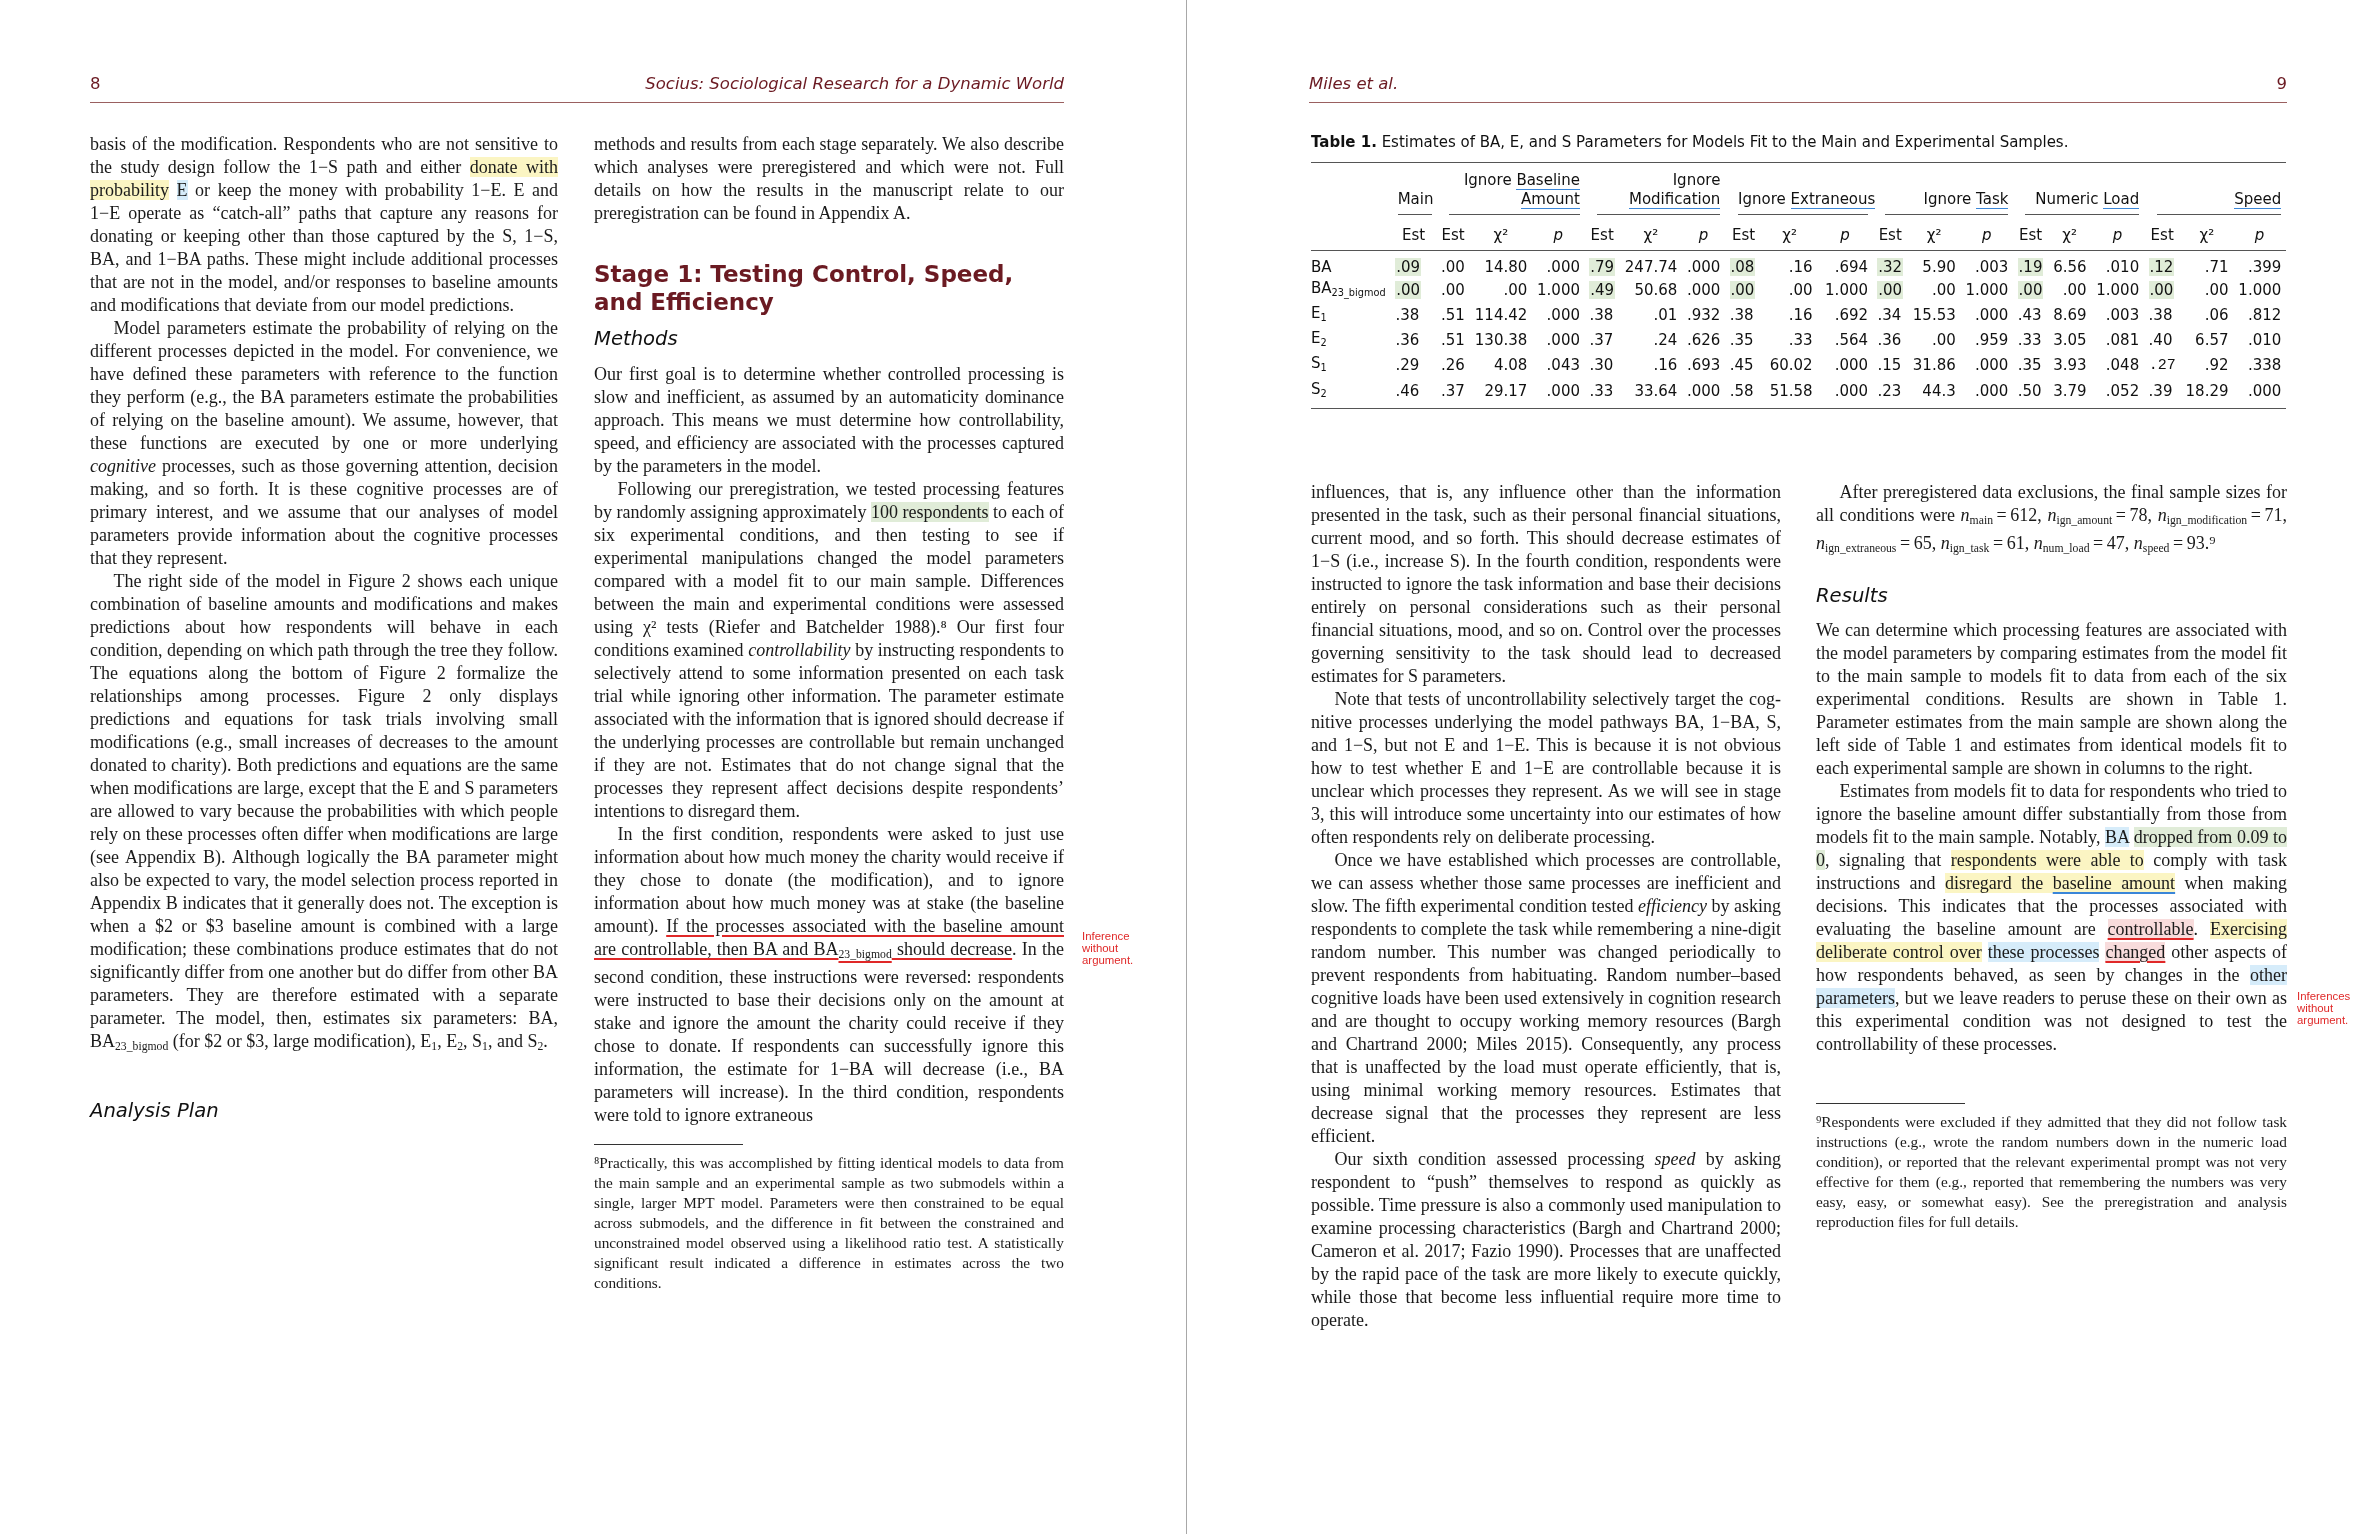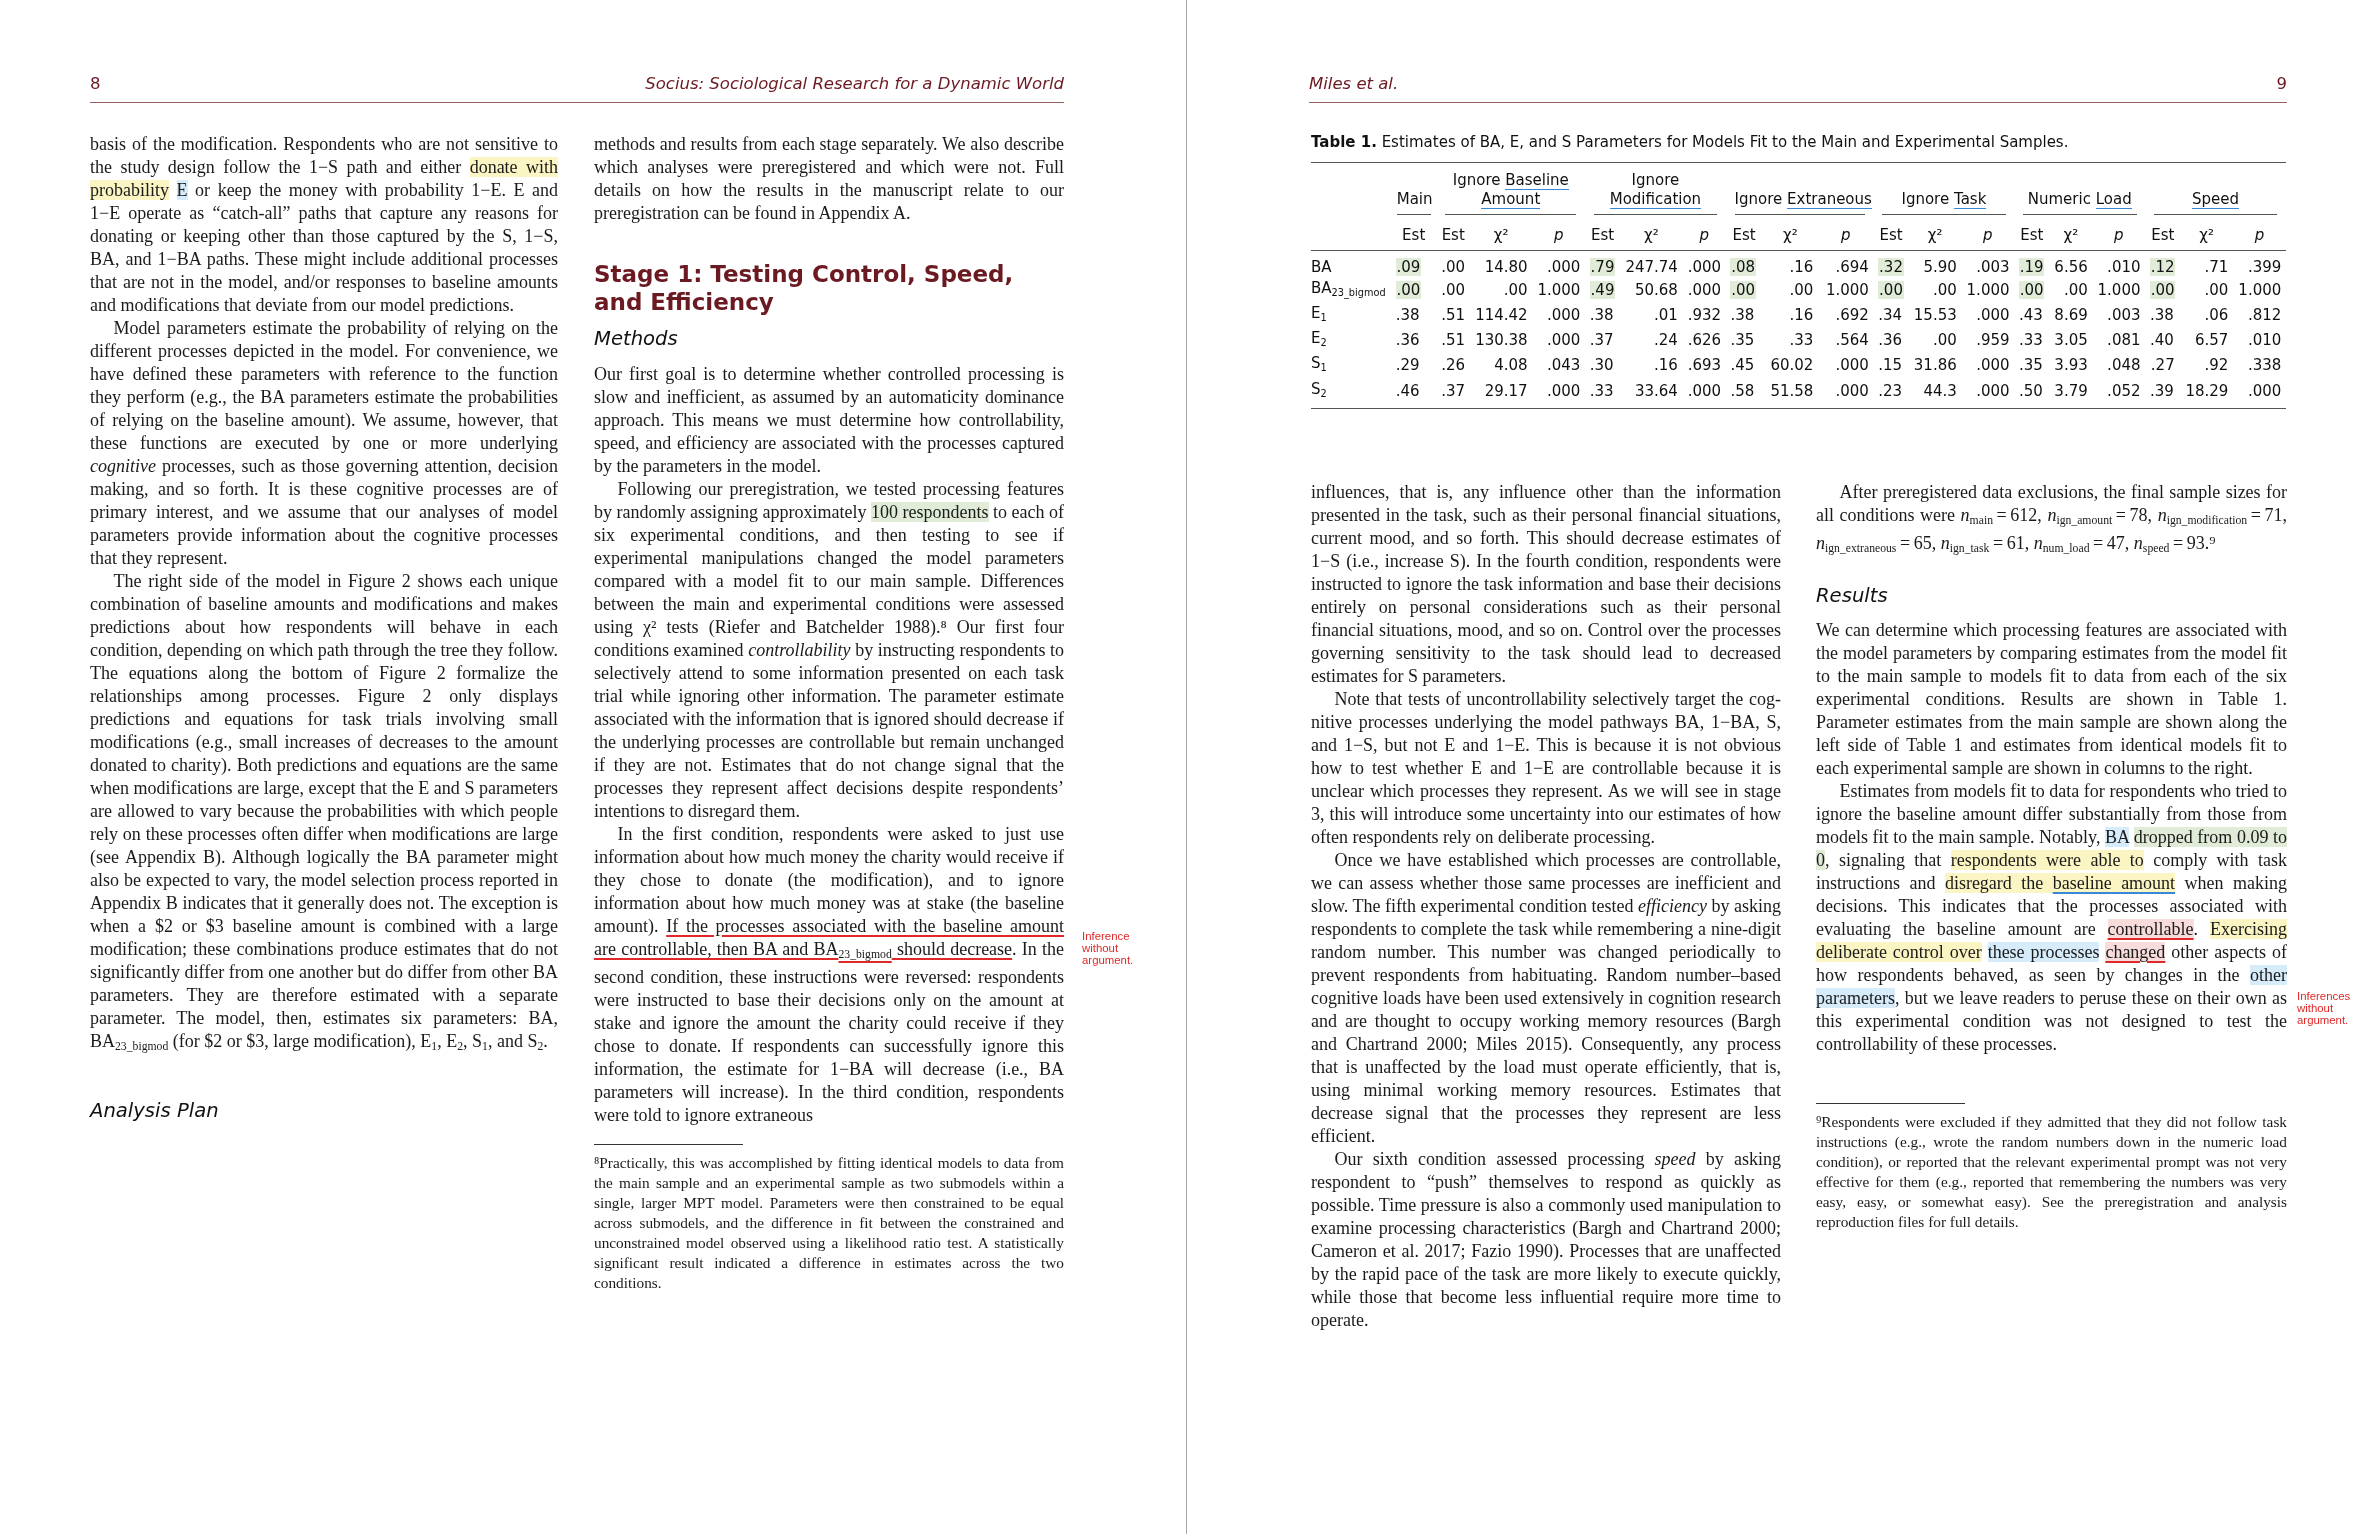--- a/index.html
+++ b/index.html
@@ -35,21 +35,21 @@
   .footnote { font-size:15.3px; line-height:20px; text-indent:0 !important; }
   .margin-note { position:absolute; font-family:"Liberation Sans", sans-serif; color:#e02828; font-size:11.4px; line-height:11.8px; }
   #note-1 { left:1082px; top:931px; width:71px; }
   #note-2 { left:2297px; top:991px; width:71px; }
   
   .table-block { position:absolute; left:1311px; top:133px; width:975px; font-family:"DejaVu Sans", sans-serif; font-size:15px; color:#111; }
   .table-caption { font-size:15px; margin-bottom:11px; }
   .table-caption b { font-weight:bold; }
   table.t1 { width:100%; border-collapse:collapse; border-top:1.6px solid #555; border-bottom:1.6px solid #555; }
   table.t1 th, table.t1 td { padding:0 4.7px; text-align:right; white-space:nowrap; font-weight:normal; }
-  table.t1 thead tr.grp th { text-align:center; vertical-align:bottom; line-height:19px; padding-top:7.9px; padding-bottom:4.7px; }
+  table.t1 thead tr.grp th { text-align:right; vertical-align:bottom; line-height:19px; padding-top:7.9px; padding-bottom:4.7px; }
   table.t1 thead tr.grp th span.gl { display:inline-block; border-bottom:1.2px solid #555; padding-bottom:4.7px; width:94%; }
   table.t1 thead tr.sub th { padding-top:6.3px; padding-bottom:6.3px; border-bottom:1.6px solid #555; text-align:center; }
   table.t1 tbody td { line-height:21px; }
   table.t1 tbody tr:first-child td { padding-top:6.3px; }
   table.t1 tbody tr:last-child td { padding-bottom:4.7px; }
   table.t1 td.rowlabel { text-align:left; padding-left:0; }
   table.t1 td.est-hl span { background:#e0ecd8; padding:0 0.8px; }
   .table-note { margin-top:9.4px; font-size:13.3px; }
   sub.s { font-size:65%; vertical-align:-3.1px; }
   .u-blue { border-bottom:1.6px solid #3a86d8; }
@@ -237,21 +237,21 @@
           <td>.693</td>
           <td style="text-align: left;">.45</td>
           <td>60.02</td>
           <td>.000</td>
           <td style="text-align: left;">.15</td>
           <td>31.86</td>
           <td>.000</td>
           <td style="text-align: left;">.35</td>
           <td>3.93</td>
           <td>.048</td>
-          <td style="text-align: center;">.27</td>
+          <td style="text-align: center; font-family: Liberation Mono, monospace;">.27</td>
           <td>.92</td>
           <td>.338</td>
         </tr>
         <tr>
           <td class="rowlabel">S<sub class="s">2</sub></td>
           <td style="text-align: left;">.46</td>
           <td style="text-align: left;">.37</td>
           <td>29.17</td>
           <td>.000</td>
           <td style="text-align: left;">.33</td>

